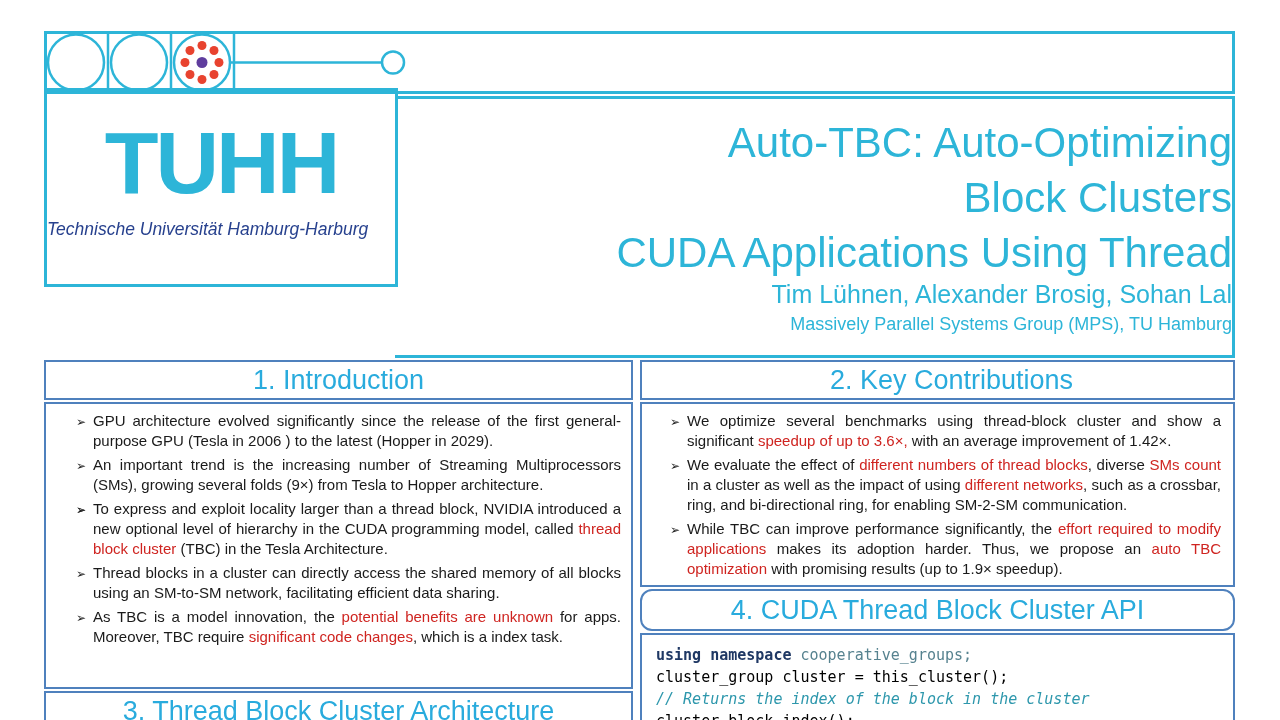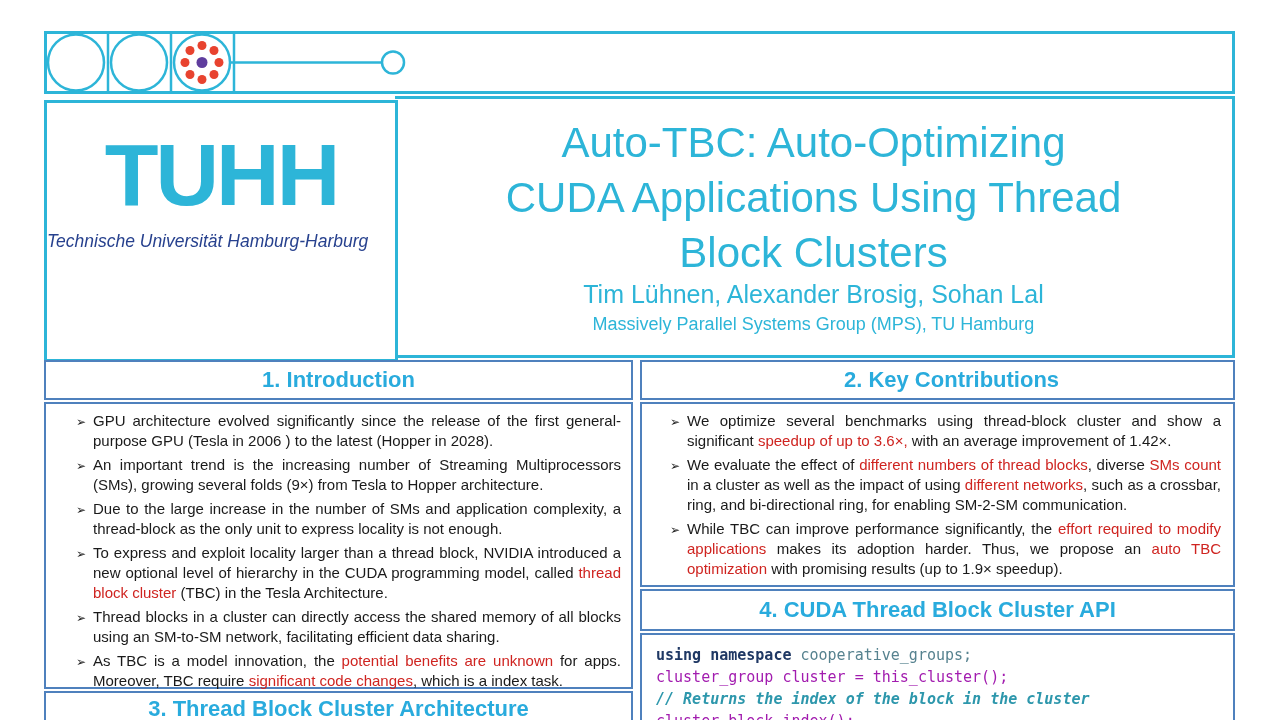--- a/index.html
+++ b/index.html
@@ -18,71 +18,71 @@
     position:relative;width:1280px;height:720px;background:#fff;overflow:hidden;
     font-family:"Liberation Sans",sans-serif;color:var(--text);
   }
   .abs{position:absolute;box-sizing:border-box;}
 
   
   .banner{left:44px;top:31px;width:1191px;height:63px;}
   .banner svg{display:block;width:100%;height:100%;}
 
   
-  .logo-box{left:44px;top:100px;width:354px;height:262px;border:3px solid var(--teal);}
-  .title-box{left:395px;top:96px;width:840px;height:262px;border:3px solid var(--teal);border-left:none;text-align:center;}
+  .logo-box{left:44px;top:88px;width:354px;height:199px;border:3px solid var(--teal);}
+  .title-box{left:395px;top:96px;width:840px;height:262px;border:3px solid var(--teal);border-left:none;text-align:right;}
   .tuhh-wordmark{
     margin-top:26px;text-align:center;font-size:88px;line-height:92px;font-weight:900;
     letter-spacing:-3px;color:var(--teal);font-family:"Liberation Sans",sans-serif;
   }
   .tuhh-subtitle{
     margin-top:10px;text-align:left;font-style:italic;font-weight:500;
     font-size:17.5px;color:var(--navy);
   }
   .poster-title{margin-top:16px;color:var(--teal);font-size:42px;line-height:55px;font-weight:400;}
   .authors-line{color:var(--teal);font-size:25px;line-height:28px;}
   .affiliation-line{margin-top:3px;color:var(--teal);font-size:18px;line-height:26px;}
 
   
   .sec-header{
     border:2px solid var(--boxborder);text-align:center;color:var(--heading);
-    font-weight:bold;font-size:22px;
+    font-weight:normal;font-size:27px;
     display:flex;align-items:center;justify-content:center;
   }
   .sec-box{border:2px solid var(--boxborder);background:#fff;}
 
   .intro-header{left:44px;top:360px;width:589px;height:40px;}
   .intro-content{left:44px;top:402px;width:589px;height:287px;padding:7px 10px 0 30px;}
   .arch-header{left:44px;top:691px;width:589px;height:60px;align-items:flex-start;padding-top:3px;}
 
   .contrib-header{left:640px;top:360px;width:595px;height:40px;padding-left:28px;}
   .contrib-content{left:640px;top:402px;width:595px;height:185px;padding:7px 12px 0 28px;}
-  .api-header{left:640px;top:589px;width:595px;height:42px;}
+  .api-header{left:640px;top:589px;width:595px;height:42px;border-radius:12px;}
   .api-code{left:640px;top:633px;width:595px;height:120px;padding:9px 8px 0 14px;}
 
   
   ul.bullets{list-style:none;margin:0;padding:0;}
   ul.bullets li{
     position:relative;padding-left:17px;margin-bottom:4px;
     font-size:15px;line-height:20px;text-align:justify;color:var(--text);
   }
   ul.bullets li .glyph{
     position:absolute;left:0;top:1px;font-size:12px;color:#222;
   }
   .em-red{color:var(--red);}
 
   
   .code-line{
     font-family:"DejaVu Sans Mono",monospace;font-size:15px;line-height:22px;
     white-space:pre;color:#111;
   }
   .tok-keyword{font-weight:bold;color:var(--kw);}
   .tok-namespace{color:var(--ns);}
-  .tok-comment{color:var(--comment);font-style:italic;font-weight:bold;}
-  .tok-plain{color:#a21caf;}
+  .tok-comment{color:var(--comment);font-style:italic;}
+  .tok-plain{color:#000000;}
 </style>
 </head>
 <body>
 
 <div id="poster">
 
   <div class="abs banner">
     <svg viewBox="0 0 1191 63">
       <rect x="1.5" y="1.5" width="1188" height="60" fill="none" stroke="#2db5d8" stroke-width="3"></rect>
       <line x1="64" y1="1.5" x2="64" y2="61.5" stroke="#2db5d8" stroke-width="2.5"></line>
@@ -108,35 +108,35 @@
   </div>
 
   <div class="abs logo-box">
     <div class="tuhh-wordmark">TUHH</div>
     <div class="tuhh-subtitle">Technische Universität Hamburg-Harburg</div>
   </div>
 
   <div class="abs title-box">
     <div class="poster-title">
       <div>Auto-TBC: Auto-Optimizing</div>
+      <div>Block Clusters</div>
       <div>CUDA Applications Using Thread</div>
-      <div>Block Clusters</div>
     </div>
     <div class="authors-line">Tim Lühnen, Alexander Brosig, Sohan Lal</div>
     <div class="affiliation-line">Massively Parallel Systems Group (MPS), TU Hamburg</div>
   </div>
 
   <div class="abs sec-header intro-header">
     <span>1. Introduction</span>
   </div>
   <div class="abs sec-box intro-content">
     <ul class="bullets">
-        <li><span class="glyph">➢</span><span>GPU architecture evolved significantly since the release of the first general-purpose GPU (Tesla in 2006 ) to the latest (Hopper in 2028).</span></li>
+        <li><span class="glyph">➢</span><span>GPU architecture evolved significantly since the release of the first general-purpose GPU (Tesla in 2006 ) to the latest (Hopper in 2029).</span></li>
         <li><span class="glyph">➢</span><span>An important trend is the increasing number of Streaming Multiprocessors (SMs), growing several folds (9×) from Tesla to Hopper architecture.</span></li>
-        <li><span class="glyph">➢</span><span>Due to the large increase in the number of SMs and application complexity, a thread-block as the only unit to express locality is not enough.</span></li>
+        <li><span class="glyph">➢</span></li>
         <li><span class="glyph">➢</span><span>To express and exploit locality larger than a thread block, NVIDIA introduced a new optional level of hierarchy in the CUDA programming model, called </span><span class="em-red">thread block cluster</span><span> (TBC) in the Tesla Architecture.</span></li>
         <li><span class="glyph">➢</span><span>Thread blocks in a cluster can directly access the shared memory of all blocks using an SM-to-SM network, facilitating efficient data sharing.</span></li>
         <li><span class="glyph">➢</span><span>As TBC is a model innovation, the </span><span class="em-red">potential benefits are unknown</span><span> for apps. Moreover, TBC require </span><span class="em-red">significant code changes</span><span>, which is a index task.</span></li>
       </ul>
   </div>
 
   <div class="abs sec-header arch-header">
     <span>3. Thread Block Cluster Architecture</span>
   </div>
 

